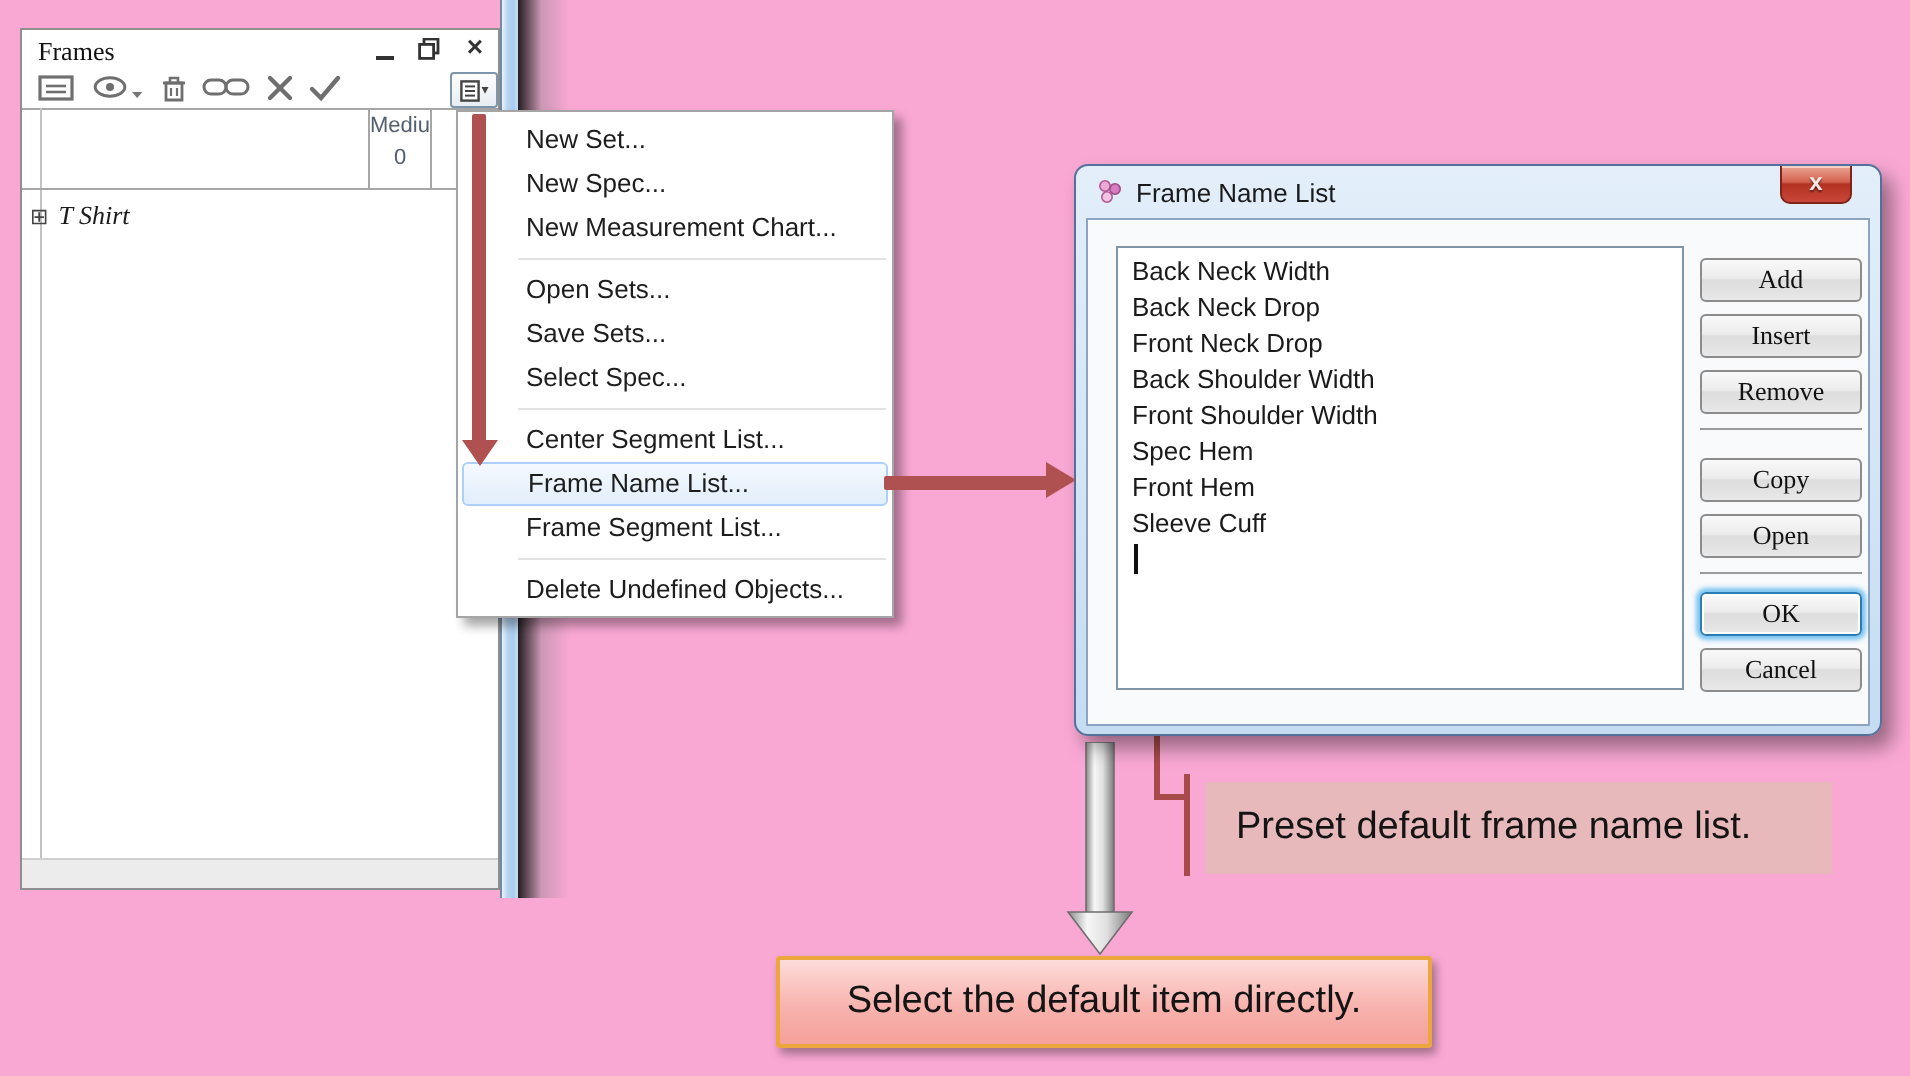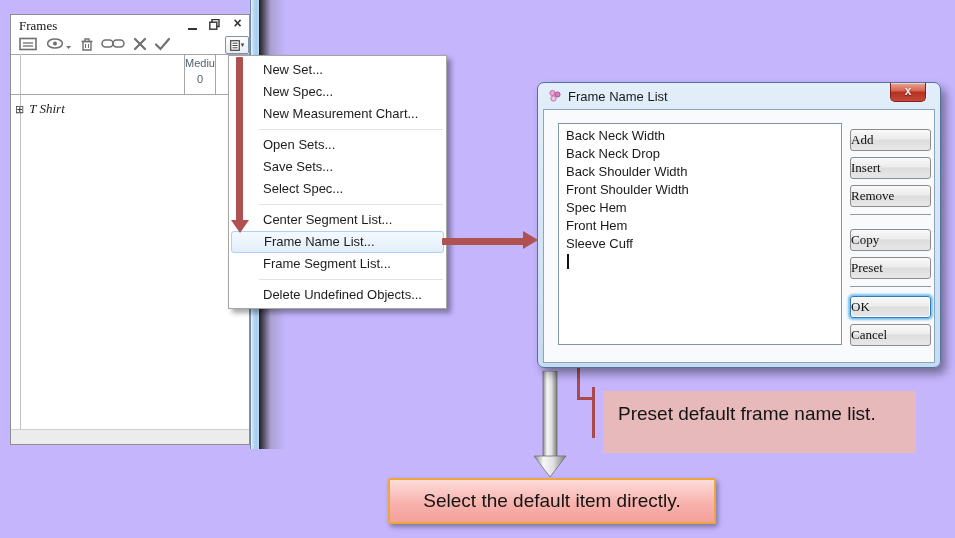--- a/index.html
+++ b/index.html
@@ -1,19 +1,19 @@
 <!DOCTYPE html>
 <html><head>
 <meta charset="utf-8">
 <style>
   * { margin:0; padding:0; box-sizing:border-box; }
   html,body { width:955px; height:538px; background:#ffffff; overflow:hidden;
               font-family:"Liberation Sans", sans-serif; }
   .abs { position:absolute; }
-  #stage { position:relative; width:955px; height:538px; background:#c4b5fd; }
+  #stage { position:relative; width:955px; height:538px; background:#f9a8d4; }
 
   
   #blue-strip { left:250px; top:0; width:9px; height:449px;
     background:linear-gradient(to right,#eaf3fc 0%,#b7d5f1 35%,#a9cdef 70%,#c4ddf4 100%);
     border-left:1px solid #6f8aa5; }
   #dark-strip { left:259px; top:0; width:26px; height:449px;
     background:linear-gradient(to right, rgba(22,22,22,.95), rgba(120,120,120,.35) 45%, rgba(255,255,255,0)); }
 
   
   #frames-panel { left:10px; top:14px; width:240px; height:431px;
@@ -83,39 +83,39 @@
     background:linear-gradient(#eba796 0%,#d4604e 45%,#b23120 50%,#c8473a 100%);
     color:#f4e9e7; font-weight:bold; font-size:12px; text-align:center; line-height:17px;
     text-shadow:0 1px 1px rgba(0,0,0,.5); box-shadow:inset 0 1px 0 rgba(255,255,255,.5); }
   #dlg-client { left:5px; top:26px; width:392px; height:254px;
     background:#f8fafc; border:1px solid #8ba4bf;padding-left:17px; }
   #dlg-list { left:14px; top:13px; width:284px; height:222px; background:#fff;
     border:1px solid #8096a8; padding:3px 7px; font-size:13px; color:#1a1a1a;
     line-height:18px; overflow:hidden; }
   .list-item { height:18px; white-space:nowrap; }
   #list-caret { width:2px; height:15px; background:#111; margin:1px 0 0 1px; }
-  .dlg-btn { left:306px; width:81px; height:22px; 
+  .dlg-btn { left:306px; width:81px; height:22px; text-align:center;
     font-family:"Liberation Serif", serif; font-size:13px; color:#111; line-height:20px;
     background:linear-gradient(#f9f9f9,#ececec 45%,#dddddd 50%,#e8e8e8);
     border:1px solid #8c8c8c; border-radius:3px; cursor:default; }
   .dlg-btn.ok { border:1px solid #2e7cb5;
     box-shadow:0 0 2px 2px rgba(92,183,238,.8), inset 0 0 0 1px #fff; }
   .btn-sep { left:306px; width:81px; height:1px; background:#9a9a9a; }
 
   
   .bracket { background:#a84a4a; z-index:3; }
   #brk-a { left:577px; top:368px; width:3px; height:32px; }
   #brk-b { left:577px; top:397px; width:18px; height:3px; }
   #brk-c { left:592px; top:387px; width:3px; height:51px; }
 
   
   #gray-arrow { left:531px; top:371px; z-index:3; }
 
   
-  #note-preset { left:603px; top:391px; width:313px; height:62px;
+  #note-preset { left:603px; top:391px; width:313px; height:46px;
     background:#e7b9ba; color:#141414; font-size:19px; line-height:46px;
     padding-left:15px; white-space:nowrap; z-index:3; }
   #note-select { left:388px; top:478px; width:328px; height:46px;
     border:2px solid #eca63e; border-radius:2px;
     background:linear-gradient(#fcdcda 0%,#f8b3ae 55%,#f5a09b 100%);
     color:#141414; font-size:19px; line-height:42px; text-align:center;
     box-shadow:2px 3px 5px rgba(0,0,0,.35); white-space:nowrap; z-index:3; }
 
   svg { display:block; }
 </style>
@@ -231,34 +231,35 @@
         <circle cx="5.5" cy="9.5" r="2.6" fill="#f3c4e4" stroke="#b25a96" stroke-width="0.8"></circle>
       </svg>
     </div>
     <div class="abs" id="dlg-title">Frame Name List</div>
     <div class="abs" id="dlg-close">x</div>
 
     <div class="abs" id="dlg-client">
       <div class="abs" id="dlg-list">
         <div class="list-item">Back Neck Width</div>
         <div class="list-item">Back Neck Drop</div>
+        <div class="list-item">Front Neck Drop</div>
         <div class="list-item">Back Shoulder Width</div>
         <div class="list-item">Front Shoulder Width</div>
         <div class="list-item">Spec Hem</div>
         <div class="list-item">Front Hem</div>
         <div class="list-item">Sleeve Cuff</div>
         <div id="list-caret"></div>
       </div>
 
       <div class="abs dlg-btn" style="top:19px">Add</div>
       <div class="abs dlg-btn" style="top:47px">Insert</div>
       <div class="abs dlg-btn" style="top:75px">Remove</div>
       <div class="abs btn-sep" style="top:104px"></div>
       <div class="abs dlg-btn" style="top:119px">Copy</div>
-      <div class="abs dlg-btn" style="top:147px">Preset</div>
+      <div class="abs dlg-btn" style="top:147px">Open</div>
       <div class="abs btn-sep" style="top:176px"></div>
       <div class="abs dlg-btn ok" style="top:186px">OK</div>
       <div class="abs dlg-btn" style="top:214px">Cancel</div>
     </div>
   </div>
 
   <div class="abs bracket" id="brk-a"></div>
   <div class="abs bracket" id="brk-b"></div>
   <div class="abs bracket" id="brk-c"></div>
 

